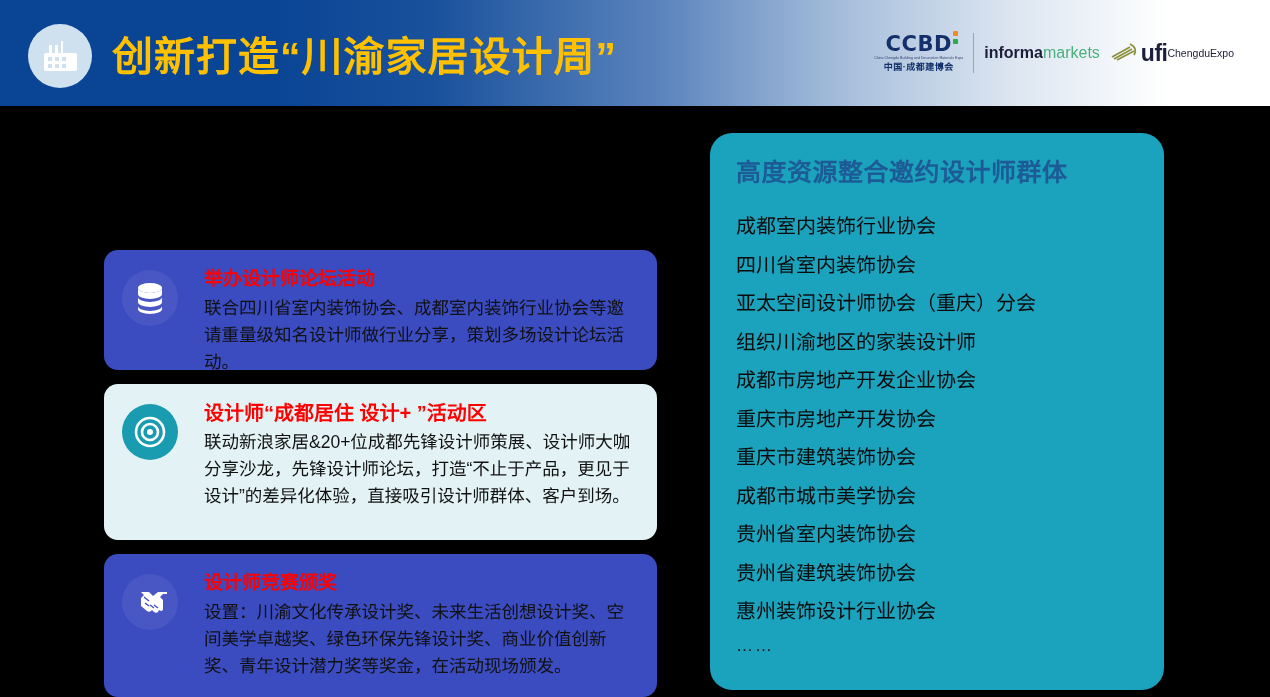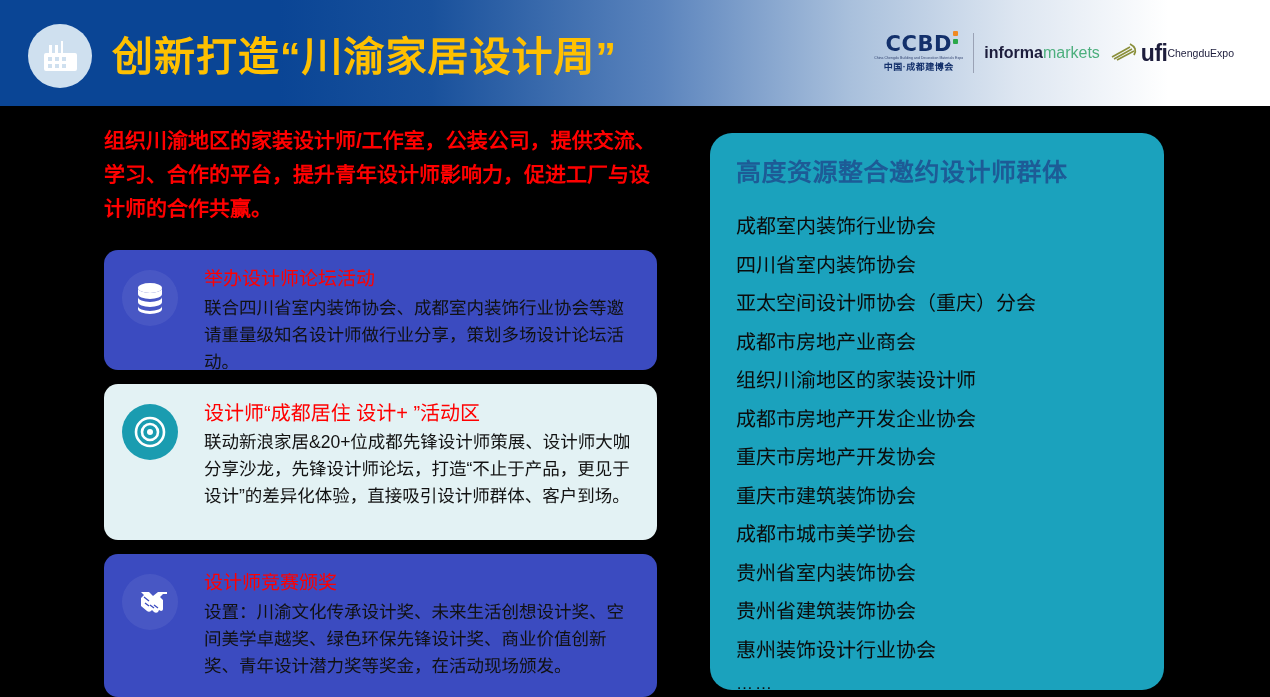--- a/index.html
+++ b/index.html
@@ -130,21 +130,21 @@
     display: flex; align-items: center; justify-content: center;
     margin-top: 6px; margin-left: 4px;
   }
   .icon-soft { background: rgba(255,255,255,0.07); }
   .icon-teal { background: #1a9cb0; }
 
   .card-body { margin-left: 26px; padding-top: 2px; }
 
   .card-title {
     font-size: 19px;
-    font-weight: normal;
+    font-weight: bold;
     color: #ff0000;
     line-height: 26px;
     margin-bottom: 3px;
     white-space: nowrap;
   }
   .card-title-lg { font-size: 20px; }
 
   .card-text {
     font-size: 17.5px;
     line-height: 27px;
@@ -234,21 +234,20 @@
           </span>
           <span class="ufi-word">ufi</span>
         </div>
         <div class="ufi-sub">Chengdu</div>
         <div class="ufi-sub">Expo</div>
       </div>
 
     </div>
   </div>
 
-  <div class="lead-text">组织川渝地区的家装设计师/工作室，公装公司，提供交流、学习、合作的平台，提升青年设计师影响力，促进工厂与设计师的合作共赢。</div>
 
   <div class="card card-blue card-1">
     <div class="card-icon icon-soft">
       <svg width="30" height="32" viewBox="0 0 30 32" aria-hidden="true">
         <ellipse cx="15" cy="6" rx="12" ry="5" fill="#ffffff"></ellipse>
         <path d="M3 6 v6 a12 5 0 0 0 24 0 V6 a12 5 0 0 1 -24 0z" fill="#ffffff"></path>
         <path d="M3 15 v5 a12 5 0 0 0 24 0 v-5 a12 5 0 0 1 -24 0z" fill="#ffffff"></path>
         <path d="M3 24 v3 a12 5 0 0 0 24 0 v-3 a12 5 0 0 1 -24 0z" fill="#ffffff"></path>
       </svg>
     </div>
@@ -284,21 +283,20 @@
       <div class="card-text card-text-dark">设置：川渝文化传承设计奖、未来生活创想设计奖、空间美学卓越奖、绿色环保先锋设计奖、商业价值创新奖、青年设计潜力奖等奖金，在活动现场颁发。</div>
     </div>
   </div>
 
   <div class="right-panel">
     <div class="panel-title">高度资源整合邀约设计师群体</div>
     <ul class="panel-list">
         <li>成都室内装饰行业协会</li>
         <li>四川省室内装饰协会</li>
         <li>亚太空间设计师协会（重庆）分会</li>
-        <li>成都市房地产业商会</li>
         <li>组织川渝地区的家装设计师</li>
         <li>成都市房地产开发企业协会</li>
         <li>重庆市房地产开发协会</li>
         <li>重庆市建筑装饰协会</li>
         <li>成都市城市美学协会</li>
         <li>贵州省室内装饰协会</li>
         <li>贵州省建筑装饰协会</li>
         <li>惠州装饰设计行业协会</li>
         <li class="ellipsis">……</li>
       </ul>

